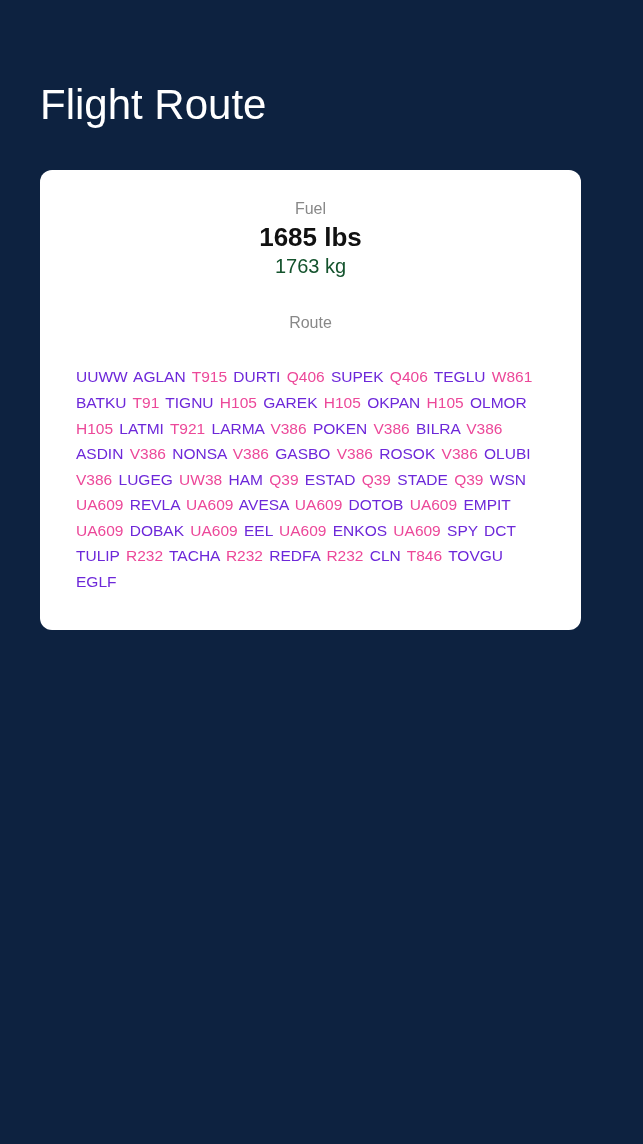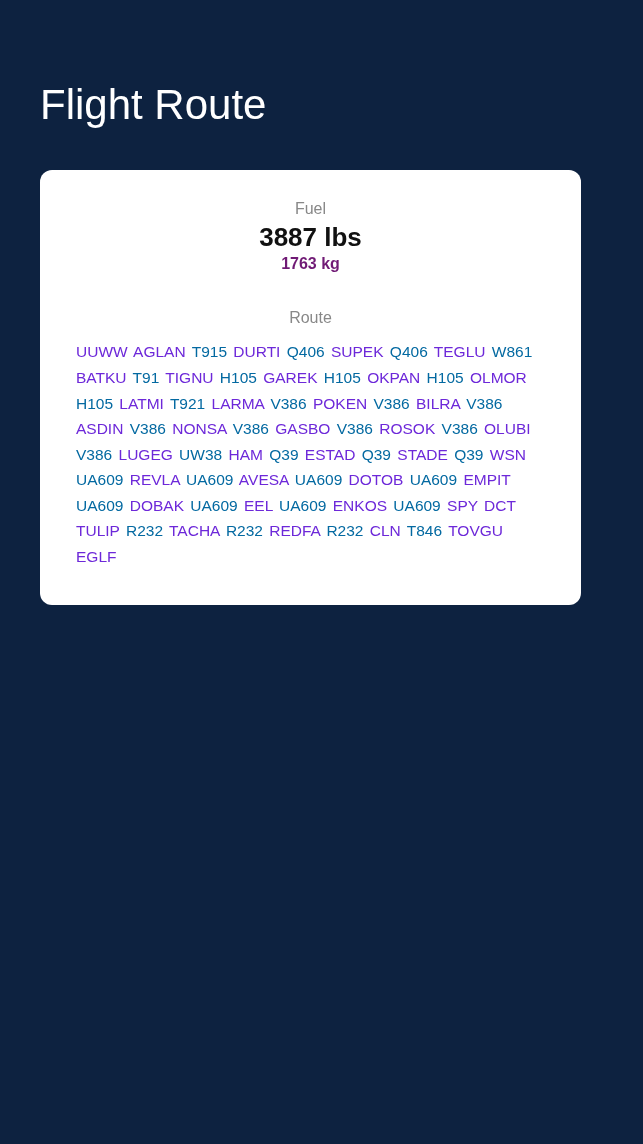--- a/index.html
+++ b/index.html
@@ -51,65 +51,65 @@
     }
 
     .fuel-lbs {
       font-size: 26px;
       font-weight: 700;
       color: #111;
       margin-bottom: 2px;
     }
 
     .fuel-kg {
-      font-size: 16px;
-      color: #701a75;
-      font-weight: 700;
+      font-size: 20px;
+      color: #14532d;
+      font-weight: 400;
     }
 
     .route-section {
       margin-top: 10px;
     }
 
     .route-label {
       font-size: 16px;
       color: #888;
       font-weight: 400;
       text-align: center;
-      margin-bottom: 12px;
+      margin-bottom: 32px;
     }
 
     .route-text {
       font-size: 15.5px;
       color: #222;
       line-height: 1.65;
       word-spacing: 2px;
     }
 
     .route-text .waypoint-blue {
-      color: #0369a1;
+      color: #ec4899;
       font-weight: 400;
     }
 
     .route-text .waypoint-plain {
       color: #6d28d9;
     }
   </style>
 </head>
 <body>
 
 <div class="page-container">
   <h1 class="page-title">
     <span>Flight Route</span><br>
   </h1>
 
   <div class="card">
     <div class="fuel-section">
       <div class="fuel-label">Fuel</div>
-      <div class="fuel-lbs">3887 lbs</div>
+      <div class="fuel-lbs">1685 lbs</div>
       <div class="fuel-kg">1763 kg</div>
     </div>
 
     <div class="route-section">
       <div class="route-label">Route</div>
       <div class="route-text" id="route-text-container"><span class="waypoint-plain">UUWW</span><span class="waypoint-plain"> AGLAN </span><span class="waypoint-blue">T915</span><span class="waypoint-plain"> DURTI </span><span class="waypoint-blue">Q406</span><span class="waypoint-plain"> SUPEK </span><span class="waypoint-blue">Q406</span><span class="waypoint-plain"> TEGLU </span><span class="waypoint-blue">W861</span><span class="waypoint-plain"> BATKU </span><span class="waypoint-blue">T91</span><span class="waypoint-plain"> TIGNU </span><span class="waypoint-blue">H105</span><span class="waypoint-plain"> GAREK </span><span class="waypoint-blue">H105</span><span class="waypoint-plain"> OKPAN </span><span class="waypoint-blue">H105</span><span class="waypoint-plain"> OLMOR </span><span class="waypoint-blue">H105</span><span class="waypoint-plain"> LATMI </span><span class="waypoint-blue">T921</span><span class="waypoint-plain"> LARMA </span><span class="waypoint-blue">V386</span><span class="waypoint-plain"> POKEN </span><span class="waypoint-blue">V386</span><span class="waypoint-plain"> BILRA </span><span class="waypoint-blue">V386</span><span class="waypoint-plain"> ASDIN </span><span class="waypoint-blue">V386</span><span class="waypoint-plain"> NONSA </span><span class="waypoint-blue">V386</span><span class="waypoint-plain"> GASBO </span><span class="waypoint-blue">V386</span><span class="waypoint-plain"> ROSOK </span><span class="waypoint-blue">V386</span><span class="waypoint-plain"> OLUBI </span><span class="waypoint-blue">V386</span><span class="waypoint-plain"> LUGEG </span><span class="waypoint-blue">UW38</span><span class="waypoint-plain"> HAM </span><span class="waypoint-blue">Q39</span><span class="waypoint-plain"> ESTAD </span><span class="waypoint-blue">Q39</span><span class="waypoint-plain"> STADE </span><span class="waypoint-blue">Q39</span><span class="waypoint-plain"> WSN </span><span class="waypoint-blue">UA609</span><span class="waypoint-plain"> REVLA </span><span class="waypoint-blue">UA609</span><span class="waypoint-plain"> AVESA </span><span class="waypoint-blue">UA609</span><span class="waypoint-plain"> DOTOB </span><span class="waypoint-blue">UA609</span><span class="waypoint-plain"> EMPIT </span><span class="waypoint-blue">UA609</span><span class="waypoint-plain"> DOBAK </span><span class="waypoint-blue">UA609</span><span class="waypoint-plain"> EEL </span><span class="waypoint-blue">UA609</span><span class="waypoint-plain"> ENKOS </span><span class="waypoint-blue">UA609</span><span class="waypoint-plain"> SPY DCT TULIP </span><span class="waypoint-blue">R232</span><span class="waypoint-plain"> TACHA </span><span class="waypoint-blue">R232</span><span class="waypoint-plain"> REDFA </span><span class="waypoint-blue">R232</span><span class="waypoint-plain"> CLN </span><span class="waypoint-blue">T846</span><span class="waypoint-plain"> TOVGU EGLF</span></div>
     </div>
   </div>
 </div>
 

